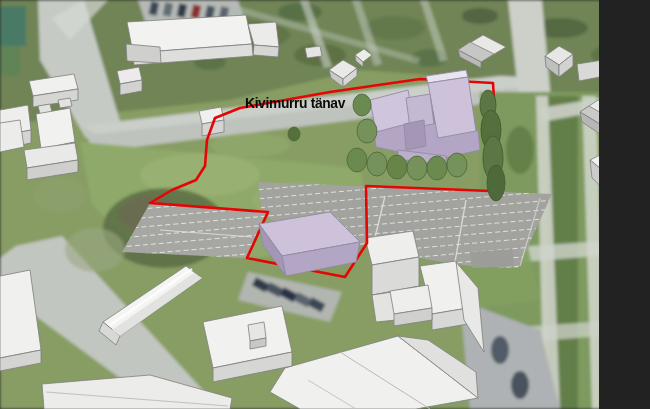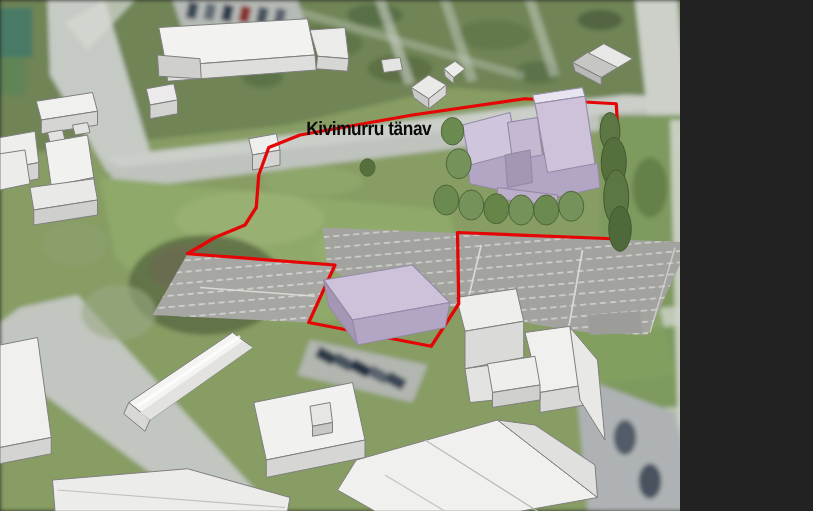--- a/index.html
+++ b/index.html
@@ -1,16 +1,16 @@
 <!DOCTYPE html>
 <html><head>
 <meta charset="utf-8">
 <style>
   html,body{margin:0;padding:0;background:#222;}
-  #viewport{width:544px;height:409px;position:relative;overflow:hidden;font-family:"Liberation Sans",sans-serif;text-decoration:underline;}
+  #viewport{width:599px;height:409px;position:relative;overflow:hidden;font-family:"Liberation Sans",sans-serif;text-decoration:underline;}
   svg{display:block;}
   text.street{font-family:"Liberation Sans",sans-serif;font-weight:700;font-size:15.5px;letter-spacing:-0.4px;fill:#0a0a0a;}
 </style>
 </head>
 <body>
 
 <div id="viewport">
 <svg width="650" height="409" viewBox="0 0 650 409">
   <defs>
     <filter id="aerial-blur" x="-5%" y="-5%" width="110%" height="110%">

